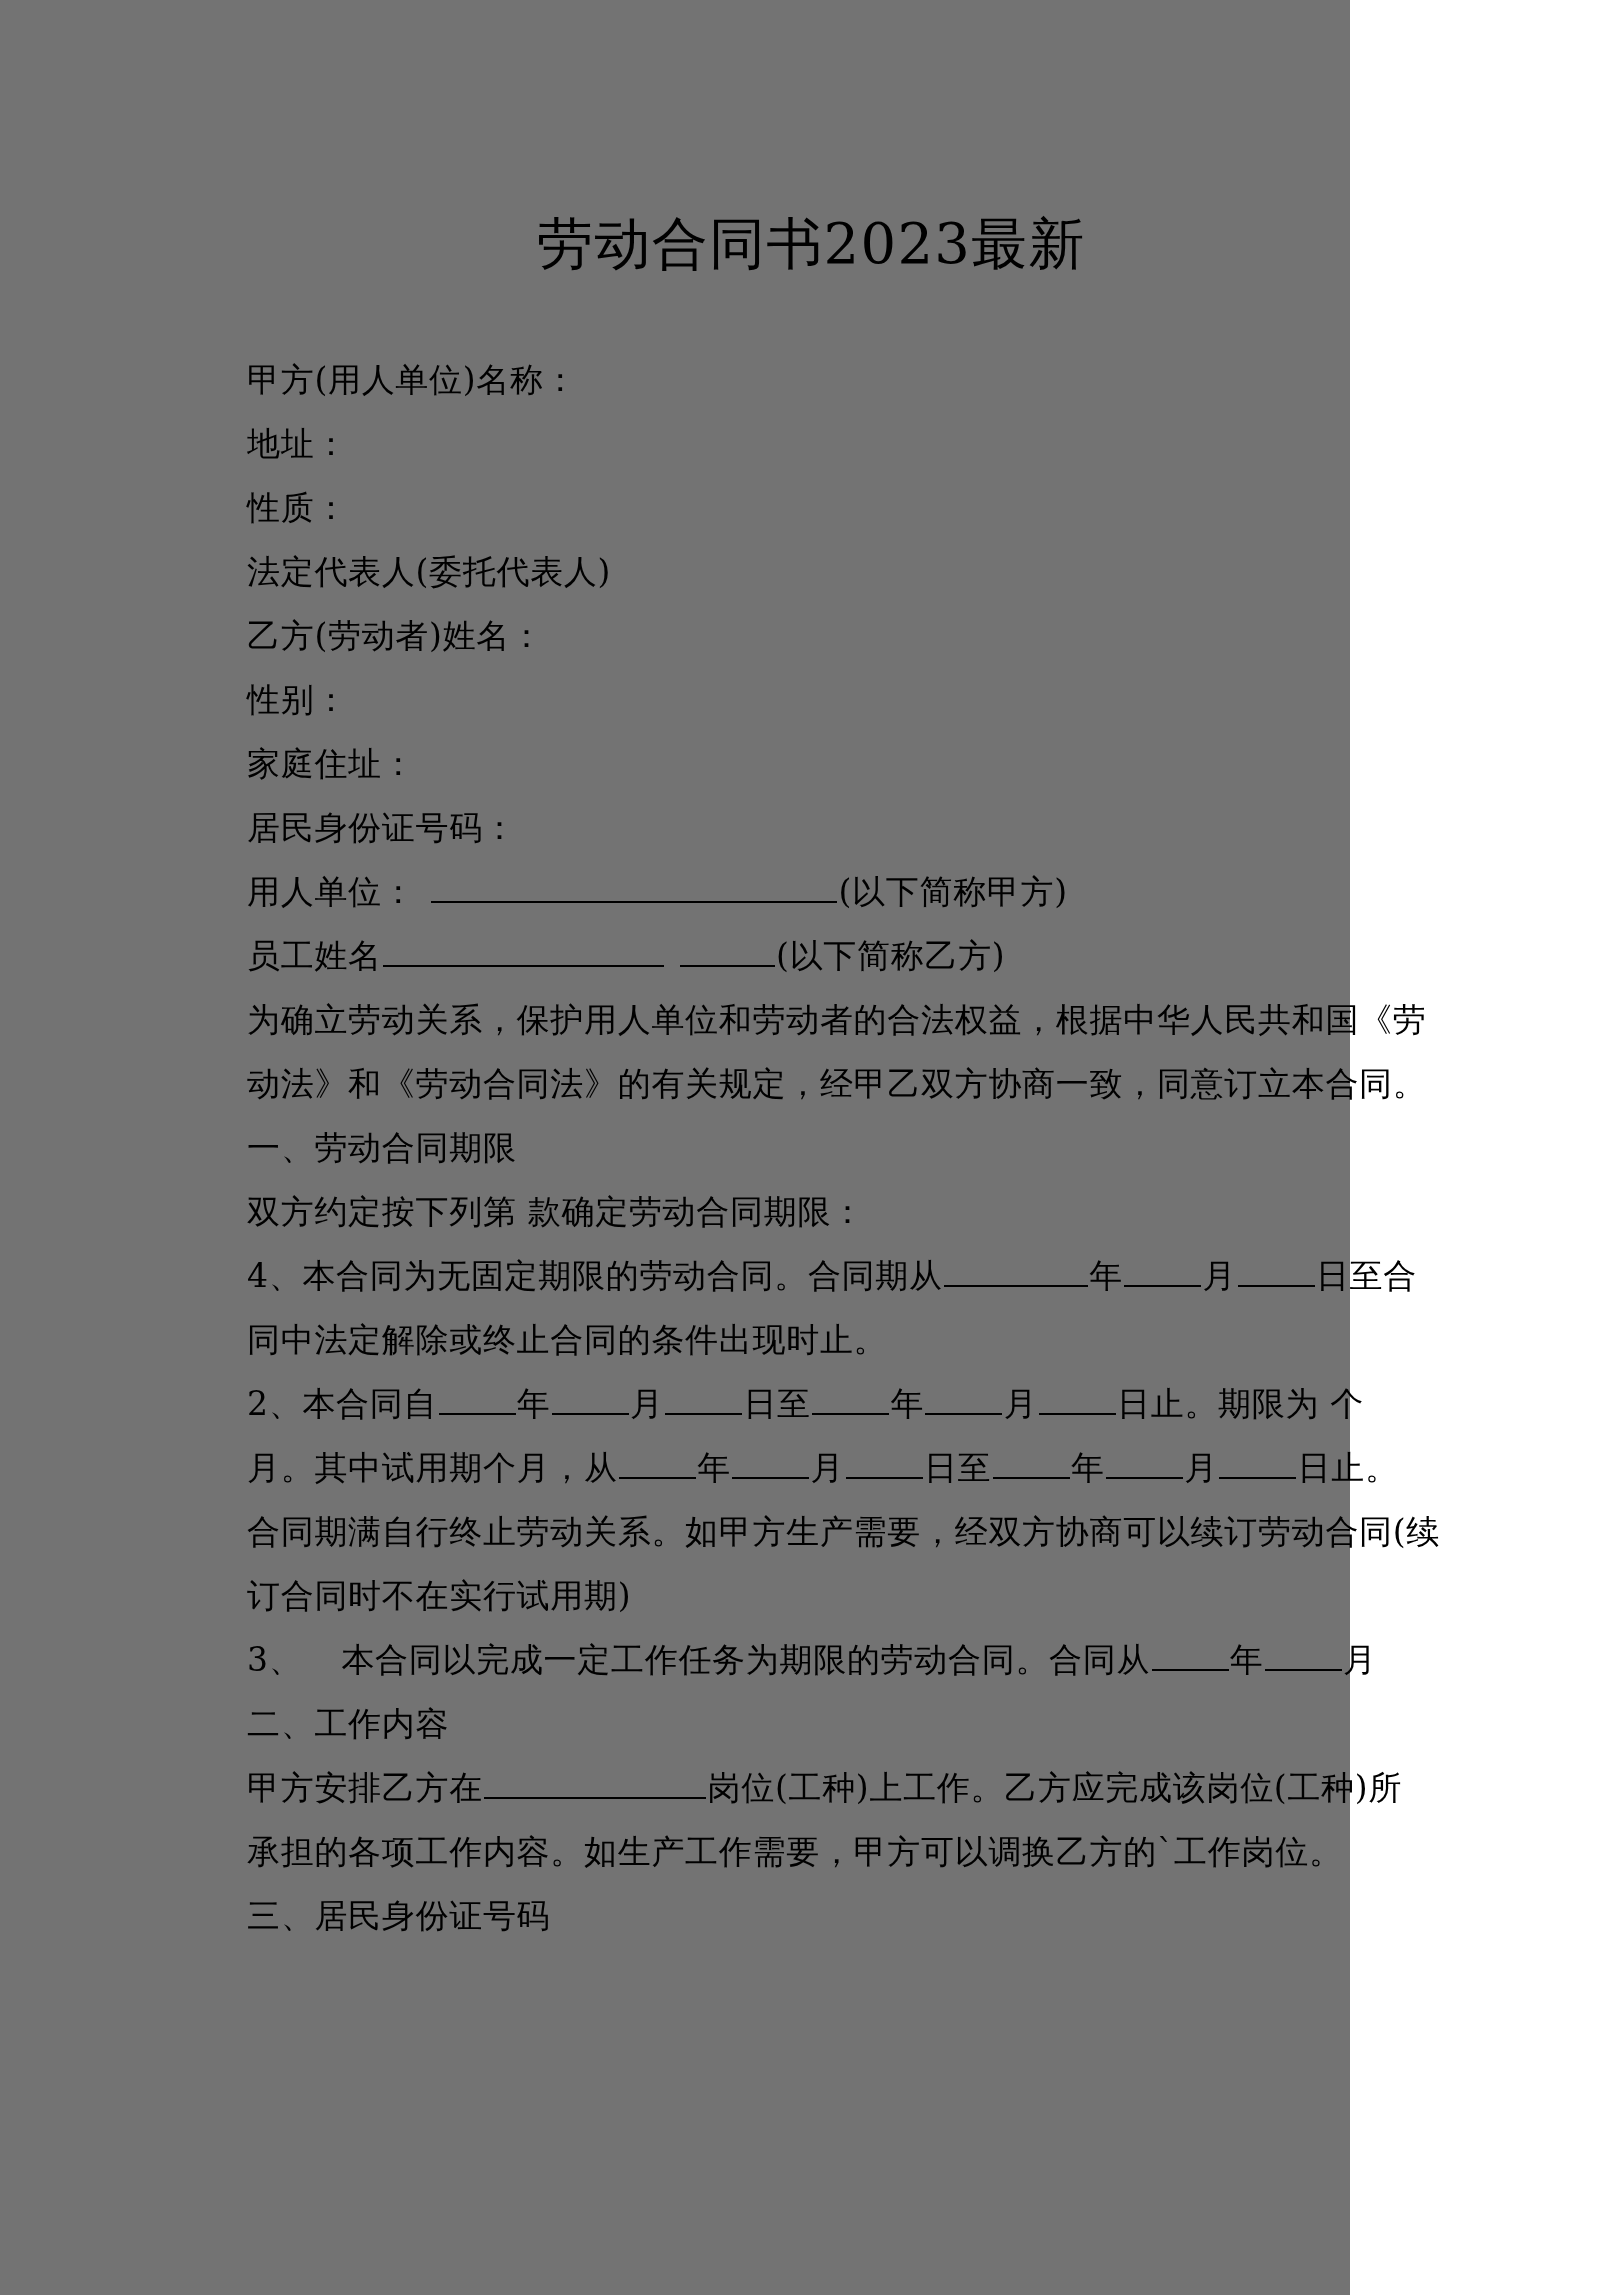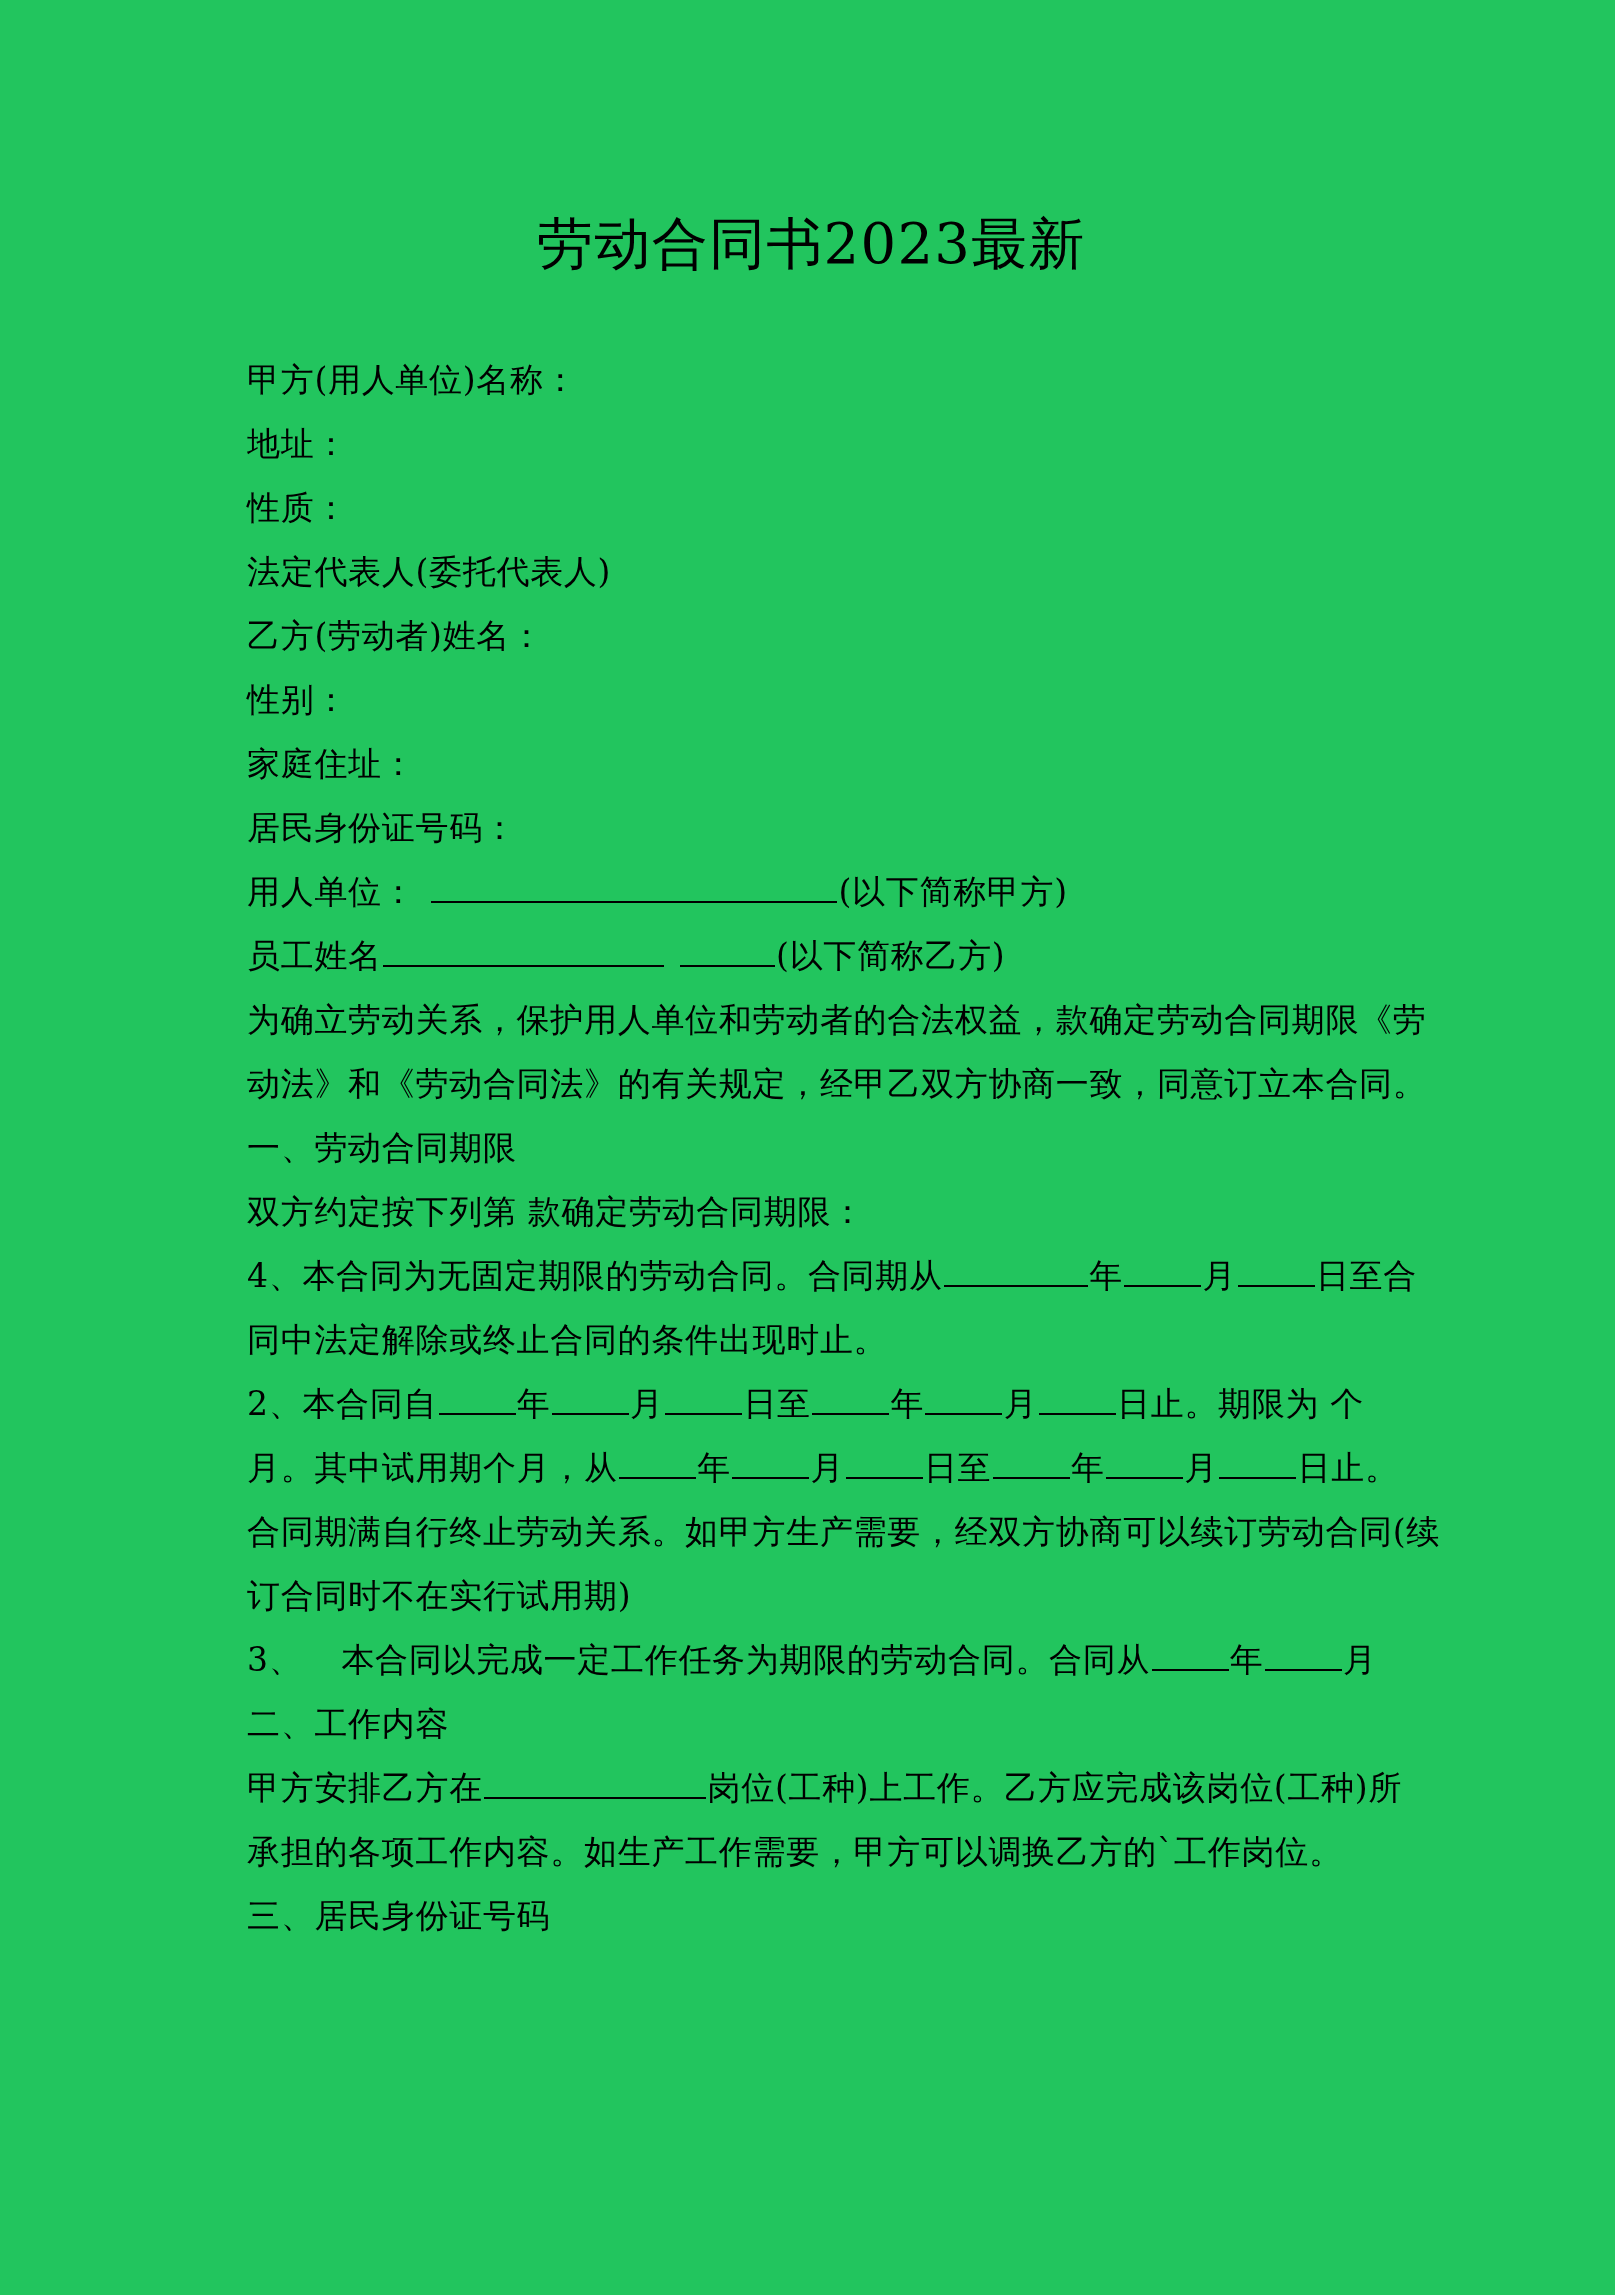--- a/index.html
+++ b/index.html
@@ -11,23 +11,23 @@
       width: 1623px;
       height: 2295px;
       position: relative;
       overflow: hidden;
       color: #000000;
       font-family: "DejaVu Serif", "Liberation Serif", serif;
     }
     .page {
       position: absolute;
       left: 0; top: 0;
-      width: 1615px;
+      width: 1350px;
       height: 2295px;
-      background: #22c55e;
+      background: #737373;
     }
     .title {
       position: absolute;
       top: 208px;
       left: 0;
       width: 1623px;
       text-align: center;
       font-size: 56px;
       line-height: 72px;
       letter-spacing: 1.3px;
@@ -81,21 +81,21 @@
     <div class="line">居民身份证号码：</div>
 
     <div class="line">
       <span>用人单位：</span><span class="gap-sm"></span><span class="blank w-unit"></span><span>(以下简称甲方)</span>
     </div>
 
     <div class="line">
       <span>员工姓名</span><span class="blank w-name1"></span><span class="blank w-name2"></span><span>(以下简称乙方)</span>
     </div>
 
-    <div class="line">为确立劳动关系，保护用人单位和劳动者的合法权益，款确定劳动合同期限《劳</div>
+    <div class="line">为确立劳动关系，保护用人单位和劳动者的合法权益，根据中华人民共和国《劳</div>
     <div class="line">动法》和《劳动合同法》的有关规定，经甲乙双方协商一致，同意订立本合同。</div>
 
     <div class="line">一、劳动合同期限</div>
     <div class="line">双方约定按下列第 款确定劳动合同期限：</div>
 
     <div class="line">
       <span>4、本合同为无固定期限的劳动合同。合同期从</span><span class="blank w-year-long"></span><span>年</span><span class="blank w-s"></span><span>月</span><span class="blank w-s"></span><span>日至合</span>
     </div>
     <div class="line">同中法定解除或终止合同的条件出现时止。</div>
 

